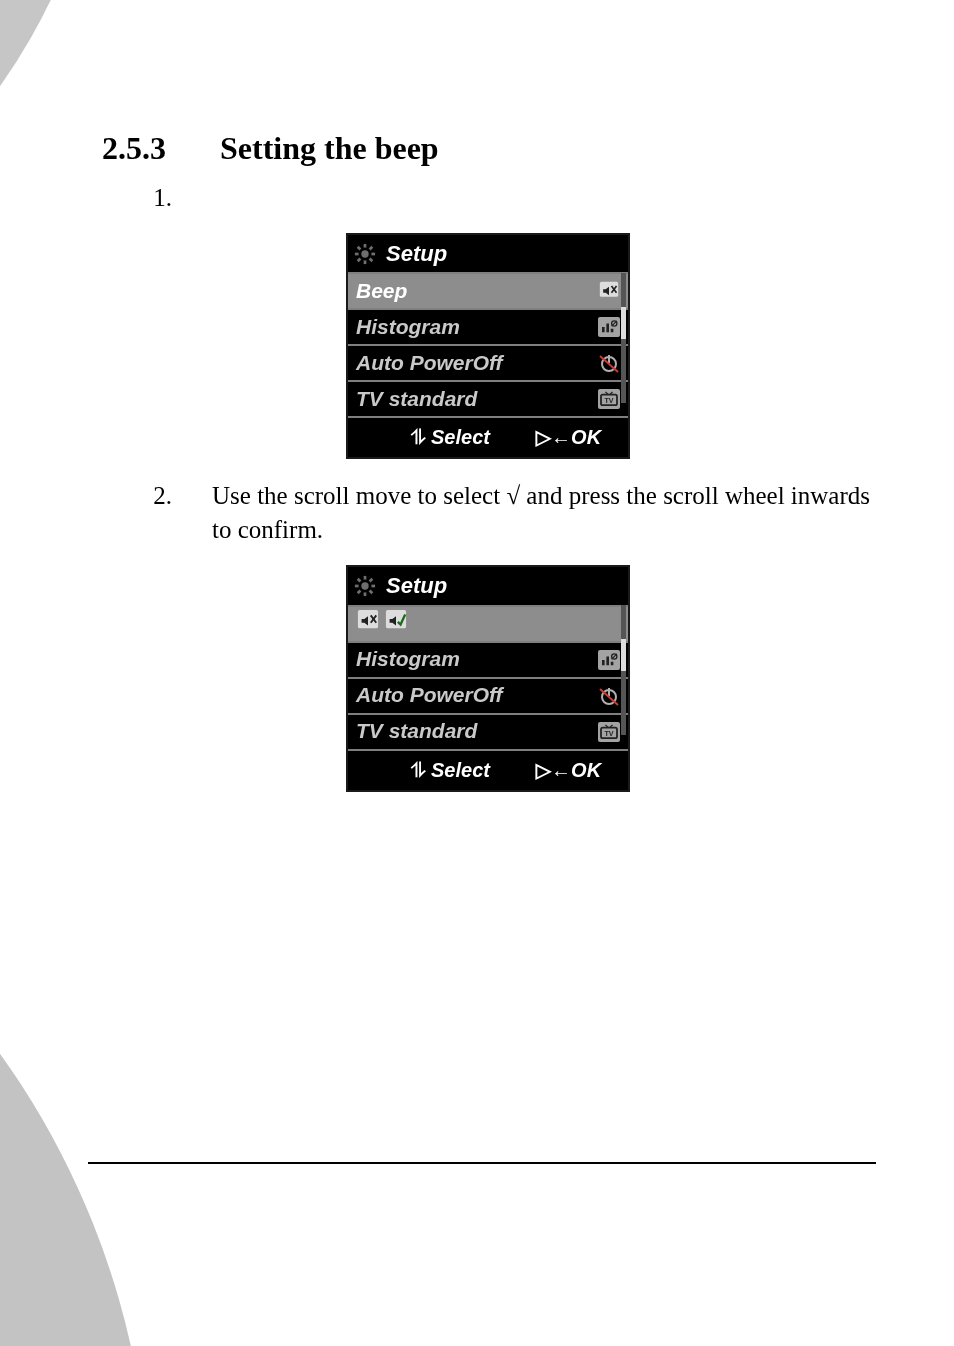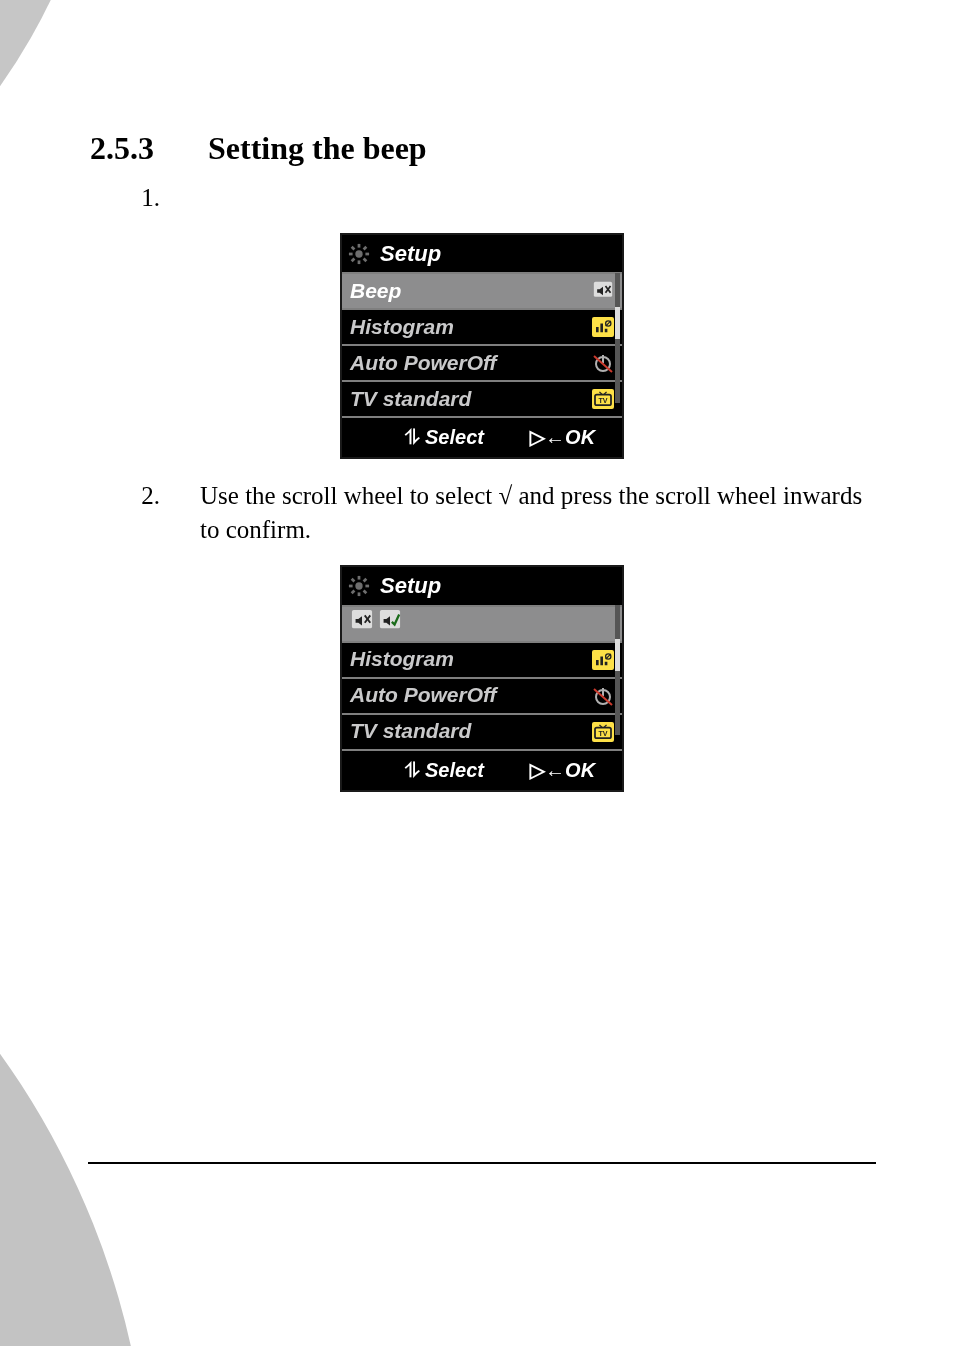--- a/index.html
+++ b/index.html
@@ -41,21 +41,21 @@
   .swooshB2 {
     width: 1600px; height: 1600px;
     left: -1510px; top: 760px;
     transform: rotate(10deg);
     background: #bcbcbc;
   }
 
   
   .content {
     position: absolute;
-    left: 90px;
+    left: 102px;
     right: 80px;
     top: 130px;
   }
 
   h2.section-heading {
     margin: 0 0 14px 0;
     font-weight: bold;
     font-size: 32px;
   }
   .section-number {
@@ -174,21 +174,21 @@
   .check-icons {
     display: flex;
     gap: 4px;
     font-style: normal;
     font-size: 20px;
   }
 
   
   .mini-box {
     width: 22px; height: 20px;
-    background: #fde047;
+    background: #a3a3a3;
     display: inline-flex;
     align-items: center; justify-content: center;
     font-size: 12px;
     color: #111;
     font-style: normal;
     border-radius: 2px;
   }
 
   
   .page-rule {
@@ -293,21 +293,21 @@
             <span><span class="glyph">⥮</span> <span>Select</span></span>
             <span><span class="glyph">▷←</span><span>OK</span></span>
           </div>
         </div>
       </div>
     </li>
 
     <li>
       <span class="step-num">2.</span>
       <span class="step-body">
-        <span>Use the scroll wheel to select </span><span>√</span><span> and press the scroll wheel inwards to confirm.</span>
+        <span>Use the scroll move to select </span><span>√</span><span> and press the scroll wheel inwards to confirm.</span>
       </span>
     </li>
 
     <li style="justify-content:center">
       <div class="screenshot-wrap">
         <div class="lcd">
           <div class="lcd-header">
             <span class="gear">
               <svg viewBox="0 0 24 24" width="22" height="22">
                   <circle cx="12" cy="12" r="4" fill="#6e6e6e"></circle>

